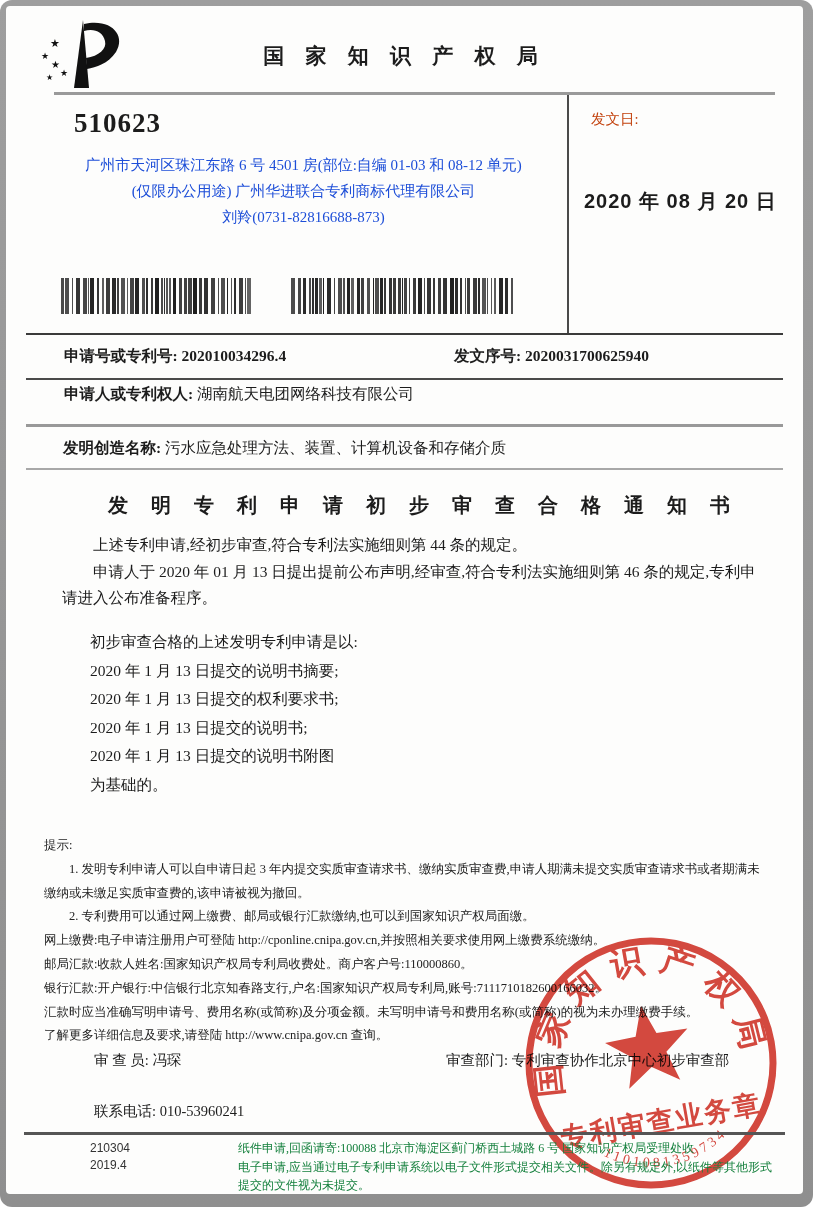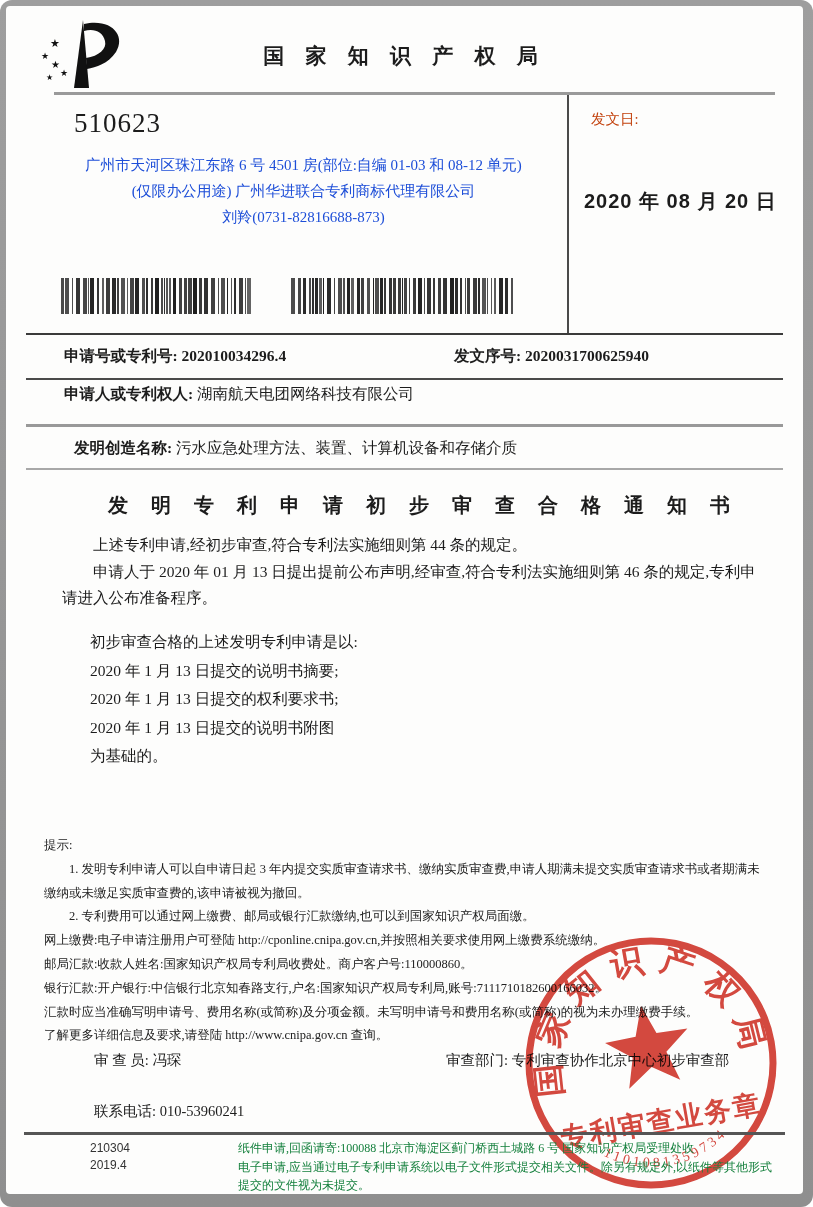--- a/index.html
+++ b/index.html
@@ -7,35 +7,35 @@
        font-family:"Liberation Serif","DejaVu Serif",serif;color:#1c1c1c;}
   .frame{position:absolute;inset:0;background:linear-gradient(180deg,#9e9e9e,#8f8f8f);border-radius:12px;}
   .sheet{position:absolute;left:6px;top:6px;right:10px;bottom:13px;background:#fdfdfc;border-radius:4px;}
   .abs{position:absolute;}
   .rule{position:absolute;}
   .b{font-weight:bold;}
   
   .agency{top:36px;left:0;right:0;text-align:center;font-size:21px;font-weight:600;letter-spacing:8px;}
   .hdr-rule{left:48px;right:28px;top:86px;height:3px;background:#9a9a9a;}
   
-  .postcode{left:68px;top:102px;font-size:27px;font-weight:normal;letter-spacing:1px;}
+  .postcode{left:68px;top:102px;font-size:27px;font-weight:bold;letter-spacing:1px;}
   .addr{left:40px;top:146px;width:515px;text-align:center;font-size:15px;line-height:26px;color:#1d4ed8;}
   .vdiv{left:561px;top:89px;width:2px;height:240px;background:#4a4a4a;}
   .datelabel{left:585px;top:104px;font-size:14.5px;color:#c2410c;}
   .dateval{left:578px;top:182px;font-size:20px;font-weight:bold;font-family:"Liberation Sans","DejaVu Sans",sans-serif;letter-spacing:1px;}
   
   .barcode{top:272px;height:36px;display:flex;align-items:stretch;}
   .barcode span{display:block;height:100%;}
   
   .fs15{font-size:15.5px;}
   .row1{top:340px;left:0;right:0;}
   .row1 .lbl1{position:absolute;left:58px;top:0;white-space:nowrap;}
   .row1 .lbl2{position:absolute;left:448px;top:0;white-space:nowrap;}
   .row2{top:378px;left:58px;}
-  .row3{top:432px;left:68px;}
+  .row3{top:432px;left:57px;}
   .doc-title{top:486px;left:0;right:0;text-align:center;font-size:20px;font-weight:bold;letter-spacing:9px;margin-left:38px;}
   .paras{top:526px;left:56px;right:42px;font-size:15.5px;line-height:26.5px;}
   .paras p{margin:0;text-indent:2em;}
   .basis{top:622px;left:84px;right:60px;font-size:15.5px;line-height:28.5px;}
   .tips{top:828px;left:38px;right:34px;font-size:12.5px;line-height:23.8px;color:#222;}
   .tips .ind{text-indent:2em;}
   .tips div{margin:0;}
   .signoff{top:1045px;left:0;right:0;font-size:14.5px;}
   .signoff .exm{position:absolute;left:88px;top:0;white-space:nowrap;}
   .signoff .dep{position:absolute;left:440px;top:0;white-space:nowrap;}
@@ -191,20 +191,21 @@
 
   <div class="abs doc-title">发 明 专 利 申 请 初 步 审 查 合 格 通 知 书</div>
   <div class="abs paras">
     <p>上述专利申请,经初步审查,符合专利法实施细则第 44 条的规定。</p>
     <p>申请人于 2020 年 01 月 13 日提出提前公布声明,经审查,符合专利法实施细则第 46 条的规定,专利申请进入公布准备程序。</p>
   </div>
   <div class="abs basis">
     <div>初步审查合格的上述发明专利申请是以:</div>
     <div>2020 年 1 月 13 日提交的说明书摘要;</div>
     <div>2020 年 1 月 13 日提交的权利要求书;</div>
+    <div>2020 年 1 月 13 日提交的说明书;</div>
     <div>2020 年 1 月 13 日提交的说明书附图</div>
     <div>为基础的。</div>
   </div>
 
   <div class="abs tips">
     <div>提示:</div>
     <div class="ind">1. 发明专利申请人可以自申请日起 3 年内提交实质审查请求书、缴纳实质审查费,申请人期满未提交实质审查请求书或者期满未缴纳或未缴足实质审查费的,该申请被视为撤回。</div>
     <div class="ind">2. 专利费用可以通过网上缴费、邮局或银行汇款缴纳,也可以到国家知识产权局面缴。</div>
     <div>网上缴费:电子申请注册用户可登陆 http://cponline.cnipa.gov.cn,并按照相关要求使用网上缴费系统缴纳。</div>
     <div>邮局汇款:收款人姓名:国家知识产权局专利局收费处。商户客户号:110000860。</div>

